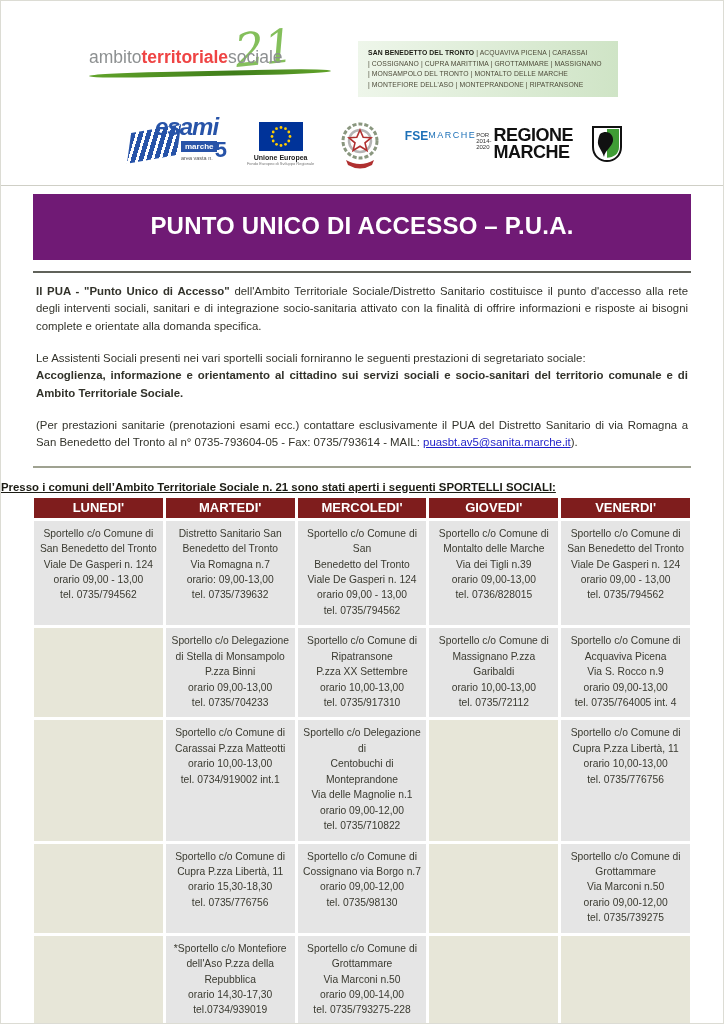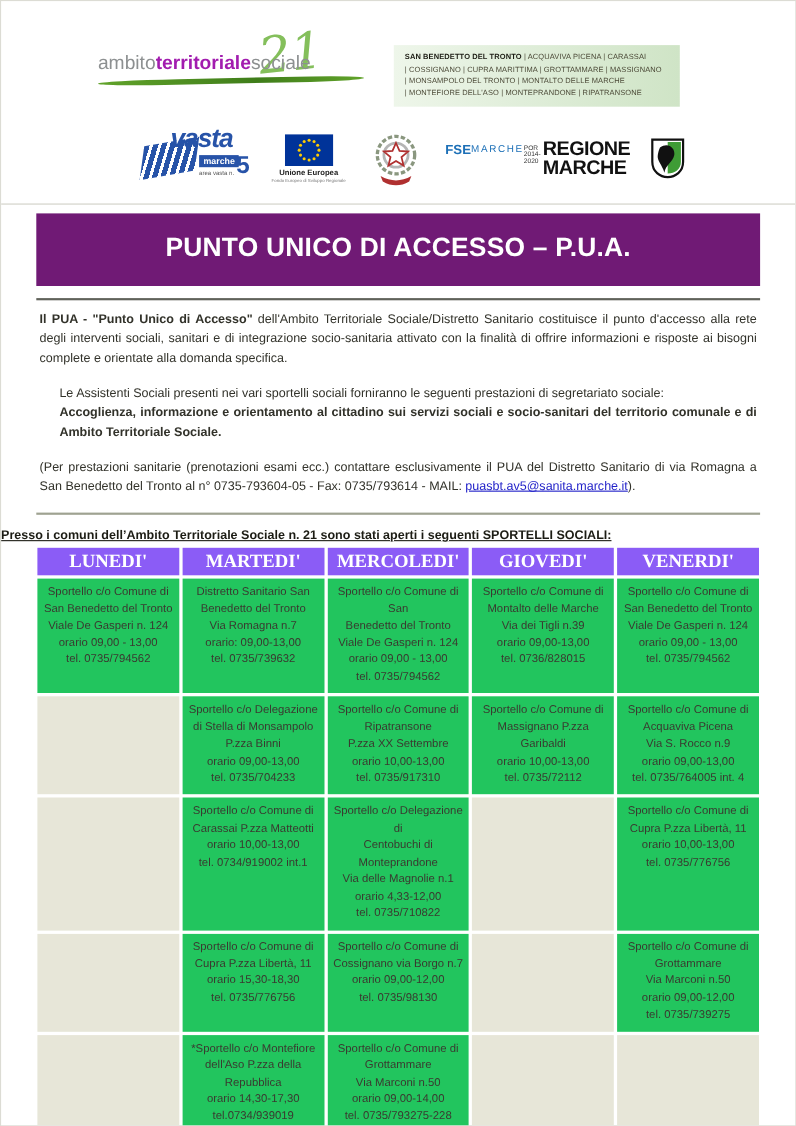--- a/index.html
+++ b/index.html
@@ -6,21 +6,21 @@
   html,body { background:#ffffff; }
   body { font-family:"Liberation Sans", sans-serif; }
   .page { position:relative; width:724px; height:1024px; background:#fff;
           border:1px solid #dcdcd4; overflow:hidden; }
 
   
   .top-header { position:relative; height:100px; }
   .brand { position:absolute; left:88px; top:46px; width:270px; }
   .brand-line { position:relative; font-size:17.5px; white-space:nowrap; z-index:2; }
   .brand-ambito   { color:#8d9091; }
-  .brand-terr     { color:#a21caf; font-weight:bold; }
+  .brand-terr     { color:#ef4444; font-weight:bold; }
   .brand-sociale  { color:#8d9091; }
   .brand-number { position:absolute; left:146px; top:-26px; z-index:1;
                   font-family:"DejaVu Serif", serif; font-style:italic;
                   font-size:46px; color:#6fb43f; transform:rotate(-6deg); opacity:.85; }
   .brand-swoosh { position:relative; z-index:3; margin-top:3px; width:242px; height:5px;
                   background:linear-gradient(90deg,#61a32a,#3f7d1a 60%,#61a32a);
                   border-radius:60% 40% 50% 50% / 100% 100% 100% 100%;
                   transform:rotate(-1.2deg); }
   .muni-box { position:absolute; left:357px; top:40px; width:260px; height:56px;
               background:linear-gradient(90deg,#eef6ea,#cfe4c6); padding:7px 8px 0 10px; }
@@ -60,33 +60,33 @@
   .title-box { margin:8px 32px 0; background:#701a75; text-align:center;
                padding:18px 12px 20px; }
   .title-box h1 { color:#fff; font-size:24px; letter-spacing:.2px; }
   .subtitle1 { color:#fff; font-size:13.5px; font-weight:bold; margin-top:17px; }
   .subtitle2 { color:#fff; font-size:13.5px; font-weight:bold; margin:3px auto 0; width:95%; line-height:1.35; }
 
   
   .intro-block { margin:11px 32px 0; border-top:2px solid #60625ا8; border-top:2px solid #60625a;
                  border-bottom:2px solid #9fa291; padding:10px 3px 14px; }
   .intro-block p { font-size:11.4px; line-height:1.52; color:#32322a; text-align:justify; }
-  .p2 { margin-top:15px;margin-left:18px; }
+  .p2 { margin-top:15px; }
   .p3 { margin-top:15px; }
   .doc-link { color:#1f1fc8; text-decoration:underline; cursor:pointer; }
 
   
   .table-intro { margin:13px 0 2px; text-align:left; font-size:11.4px; font-weight:bold;
                  text-decoration:underline; color:#1c1c14; }
   table { width:662px; margin:0 auto; border-collapse:separate; border-spacing:3px;
           table-layout:fixed; }
-  th { background:#8b5cf6; color:#fff; font-size:17px; font-weight:bold; padding:2px 0 3px;font-family:Liberation Serif, serif; }
+  th { background:#7f1d1d; color:#fff; font-size:13px; font-weight:bold; padding:2px 0 3px; }
   td { font-size:10.3px; line-height:1.5; color:#3a3a30; text-align:center;
        vertical-align:top; padding:5px 2px 7px; white-space:pre-line; }
-  td.filled { background:#22c55e; }
+  td.filled { background:#e5e5e5; }
   td.empty  { background:#e7e6d8; }
 </style>
 </head>
 <body>
 
 <div class="page">
 
   <div class="top-header">
     <div class="brand">
       <div class="brand-number">21</div>
@@ -97,21 +97,21 @@
       <div class="muni-line"><b>SAN BENEDETTO DEL TRONTO</b><span> | ACQUAVIVA PICENA | CARASSAI</span></div>
       <div class="muni-line">| COSSIGNANO | CUPRA MARITTIMA | GROTTAMMARE | MASSIGNANO</div>
       <div class="muni-line">| MONSAMPOLO DEL TRONTO | MONTALTO DELLE MARCHE</div>
       <div class="muni-line">| MONTEFIORE DELL'ASO | MONTEPRANDONE | RIPATRANSONE</div>
     </div>
   </div>
 
   <div class="logos-row">
     <div class="asur">
       <div class="asur-flag"></div>
-      <div class="asur-word">vasta</div>
+      <div class="asur-word">esami</div>
       <div class="asur-marche">marche</div>
       <div class="asur-area">area vasta n.</div>
       <div class="asur-num">5</div>
     </div>
     <div class="eu">
       <svg width="44" height="29" viewBox="0 0 44 29">
         <rect width="44" height="29" fill="#003399"></rect>
         <g fill="#ffcc00">
           <circle cx="22" cy="5.5" r="1.4"></circle>
             <circle cx="26.5" cy="6.7" r="1.4"></circle>
@@ -237,21 +237,21 @@
       </tr>
       <tr>
         <td class="empty"></td>
         <td class="filled">Sportello c/o Comune di
 Carassai P.zza Matteotti
 orario 10,00-13,00
 tel. 0734/919002 int.1</td>
         <td class="filled">Sportello c/o Delegazione di
 Centobuchi di Monteprandone
 Via delle Magnolie n.1
-orario 4,33-12,00
+orario 09,00-12,00
 tel. 0735/710822</td>
         <td class="empty"></td>
         <td class="filled">Sportello c/o Comune di
 Cupra P.zza Libertà, 11
 orario 10,00-13,00
 tel. 0735/776756</td>
       </tr>
       <tr>
         <td class="empty"></td>
         <td class="filled">Sportello c/o Comune di

